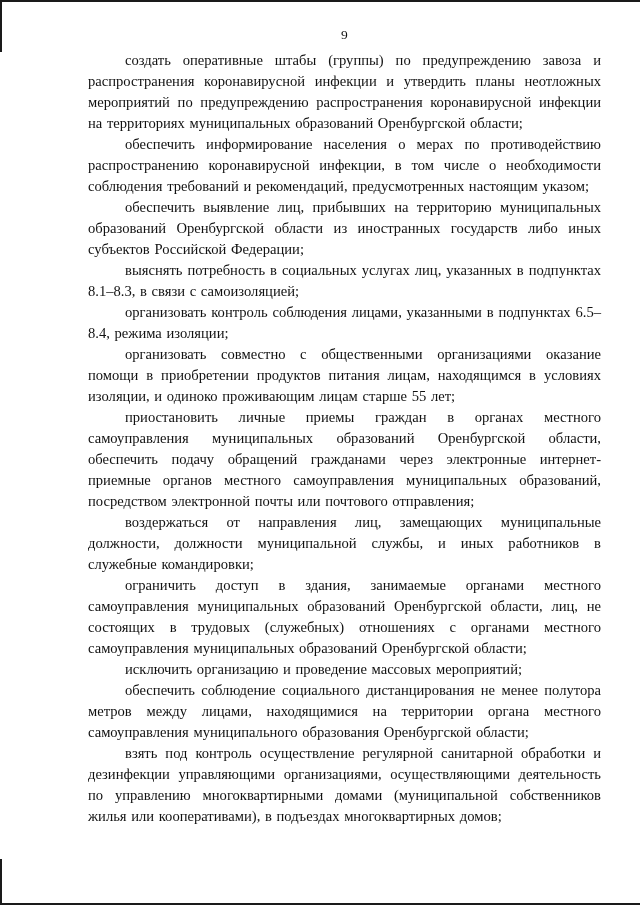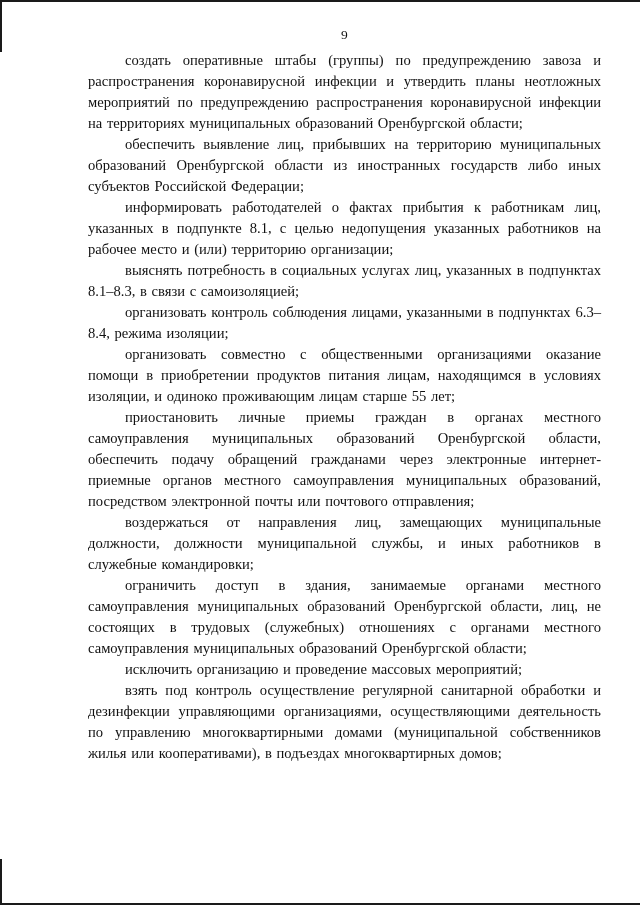--- a/index.html
+++ b/index.html
@@ -54,23 +54,24 @@
 
 <div class="scan-edge edge-top"></div>
 <div class="scan-edge edge-left-top"></div>
 <div class="scan-edge edge-left-bottom"></div>
 <div class="scan-edge edge-bottom"></div>
 
 <div class="page-number">9</div>
 
 <div class="doc-body">
     <p class="para">создать оперативные штабы (группы) по предупреждению завоза и распространения коронавирусной инфекции и утвердить планы неотложных мероприятий по предупреждению распространения коронавирусной инфекции на территориях муниципальных образований Оренбургской области;</p>
+    <p class="para">обеспечить информирование населения о мерах по противодействию распространению коронавирусной инфекции, в том числе о необходимости соблюдения требований и рекомендаций, предусмотренных настоящим указом;</p>
     <p class="para">обеспечить выявление лиц, прибывших на территорию муниципальных образований Оренбургской области из иностранных государств либо иных субъектов Российской Федерации;</p>
-    <p class="para">информировать работодателей о фактах прибытия к работникам лиц, указанных в подпункте 8.1, с целью недопущения указанных работников на рабочее место и (или) территорию организации;</p>
     <p class="para">выяснять потребность в социальных услугах лиц, указанных в подпунктах 8.1–8.3, в связи с самоизоляцией;</p>
-    <p class="para">организовать контроль соблюдения лицами, указанными в подпунктах 6.3–8.4, режима изоляции;</p>
+    <p class="para">организовать контроль соблюдения лицами, указанными в подпунктах 6.5–8.4, режима изоляции;</p>
     <p class="para">организовать совместно с общественными организациями оказание помощи в приобретении продуктов питания лицам, находящимся в условиях изоляции, и одиноко проживающим лицам старше 55 лет;</p>
     <p class="para">приостановить личные приемы граждан в органах местного самоуправления муниципальных образований Оренбургской области, обеспечить подачу обращений гражданами через электронные интернет-приемные органов местного самоуправления муниципальных образований, посредством электронной почты или почтового отправления;</p>
     <p class="para">воздержаться от направления лиц, замещающих муниципальные должности, должности муниципальной службы, и иных работников в служебные командировки;</p>
     <p class="para">ограничить доступ в здания, занимаемые органами местного самоуправления муниципальных образований Оренбургской области, лиц, не состоящих в трудовых (служебных) отношениях с органами местного самоуправления муниципальных образований Оренбургской области;</p>
     <p class="para">исключить организацию и проведение массовых мероприятий;</p>
+    <p class="para">обеспечить соблюдение социального дистанцирования не менее полутора метров между лицами, находящимися на территории органа местного самоуправления муниципального образования Оренбургской области;</p>
     <p class="para">взять под контроль осуществление регулярной санитарной обработки и дезинфекции управляющими организациями, осуществляющими деятельность по управлению многоквартирными домами (муниципальной собственников жилья или кооперативами), в подъездах многоквартирных домов;</p>
   </div>
 
 </body></html>

